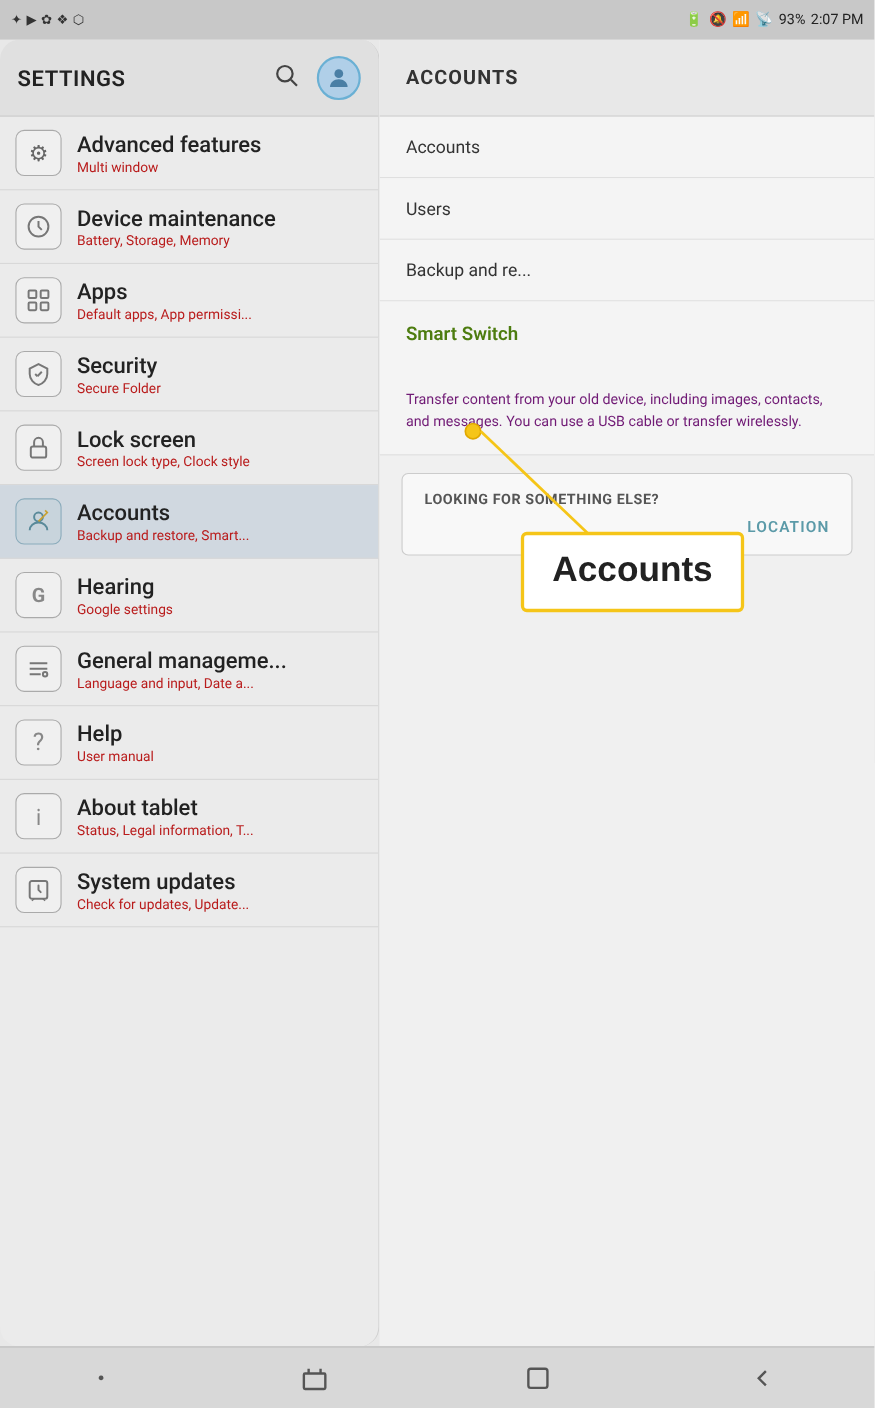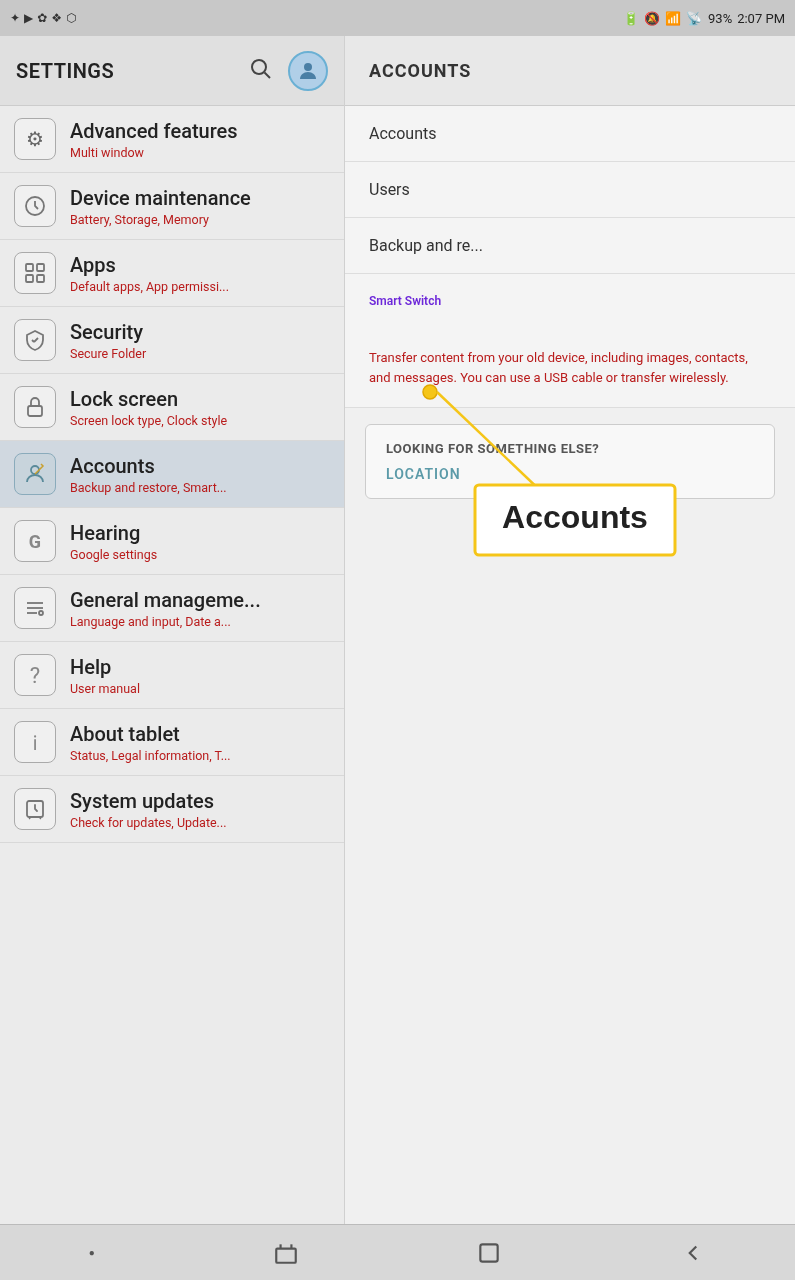--- a/index.html
+++ b/index.html
@@ -49,20 +49,21 @@
     }
 
     
     .sidebar {
       width: 345px;
       background: #ebebeb;
       overflow: hidden;
       border-right: 1px solid #d0d0d0;
       display: flex;
       flex-direction: column;
+      border-radius: 18px;
     }
 
     
     .sidebar-header {
       height: 70px;
       background: #e0e0e0;
       display: flex;
       align-items: center;
       padding: 0 16px;
       justify-content: space-between;
@@ -189,28 +190,28 @@
       font-weight: 400;
     }
 
     
     .smart-switch-section {
       padding: 20px 24px;
       border-bottom: 1px solid #ddd;
       background: #f4f4f4;
     }
     .smart-switch-title {
-      font-size: 12px;
+      font-size: 17px;
       font-weight: 600;
-      color: #6d28d9;
+      color: #4d7c0f;
       margin-bottom: 24px;
     }
     .smart-switch-desc {
       font-size: 13px;
-      color: #b91c1c;
+      color: #701a75;
       line-height: 1.5;
       margin-top: 40px;
     }
 
     
     .looking-for-box {
       margin: 16px 20px;
       border: 1px solid #ccc;
       border-radius: 6px;
       background: #f8f8f8;
@@ -224,20 +225,21 @@
       text-transform: uppercase;
       margin-bottom: 10px;
     }
     .looking-for-link {
       font-size: 14px;
       color: #5b9aa8;
       font-weight: 600;
       letter-spacing: 1px;
       text-transform: uppercase;
       cursor: pointer;
+      text-align: right;
     }
 
     
     .annotation-overlay {
       position: absolute;
       top: 0;
       left: 0;
       width: 100%;
       height: 100%;
       pointer-events: none;

